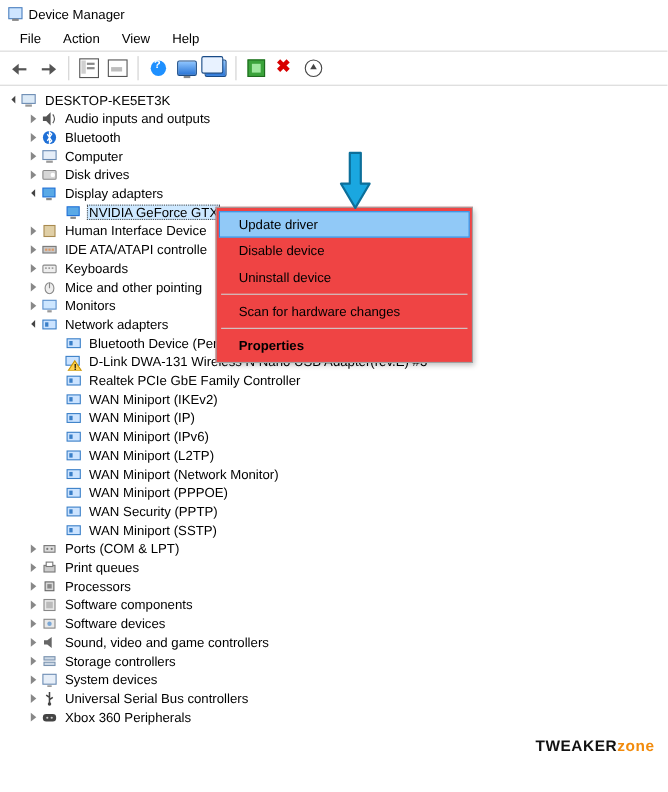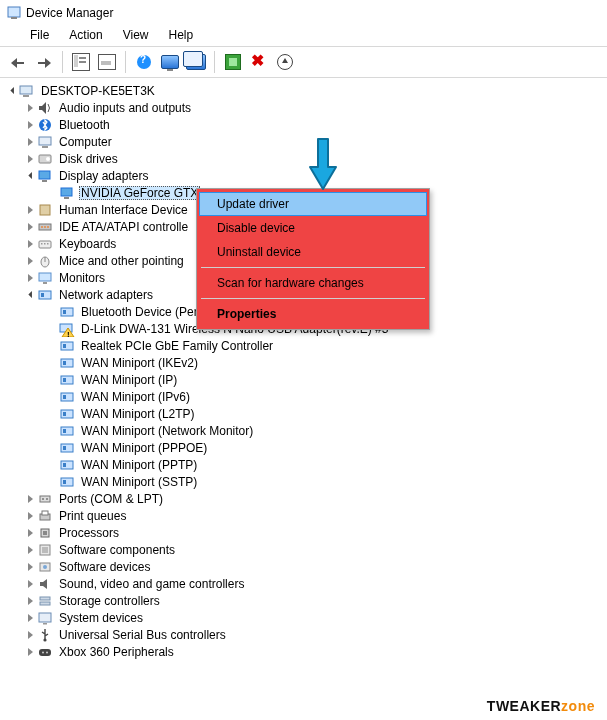--- a/index.html
+++ b/index.html
@@ -19,21 +19,21 @@
     display: flex;
     align-items: center;
     height: 22px;
     padding: 2px 6px 0 6px;
   }
   .titlebar .title-text { margin-left: 0; }
   
   .menubar {
     display: flex;
     gap: 0;
-    padding: 2px 20px;
+    padding: 2px 8px;
   }
   .menubar div { padding: 2px 10px; }
   
   .toolbar {
     display: flex;
     align-items: center;
     height: 30px;
     border-top: 1px solid #d8d8d8;
     border-bottom: 1px solid #d8d8d8;
     padding: 0 6px;
@@ -166,21 +166,21 @@
     top: 137px;
     width: 30px;
     height: 54px;
     z-index: 30;
   }
 
   
   .watermark {
     position:absolute;
     right: 12px;
-    bottom: 6px;
+    bottom: 34px;
     font-family: Arial, sans-serif;
     font-weight: 900;
     font-size: 14px;
     letter-spacing: .5px;
     color:#111;
   }
   .watermark .z { color:#f28b0c; }
 
   
   svg { display:block; }
@@ -487,21 +487,21 @@
       <span class="label">WAN Miniport (PPPOE)</span>
     </div>
   <div class="node lv2">
       <span class="expander none"></span>
       <span class="ticon">
         <svg width="14" height="14">
           <rect x="1" y="3" width="12" height="8" fill="#cbe3ff" stroke="#3a7fc8"></rect>
           <rect x="3" y="5" width="3" height="4" fill="#3a7fc8"></rect>
         </svg>
       </span>
-      <span class="label">WAN Miniport (PPTP)</span>
+      <span class="label">WAN Security (PPTP)</span>
     </div>
   <div class="node lv2">
       <span class="expander none"></span>
       <span class="ticon">
         <svg width="14" height="14">
           <rect x="1" y="3" width="12" height="8" fill="#cbe3ff" stroke="#3a7fc8"></rect>
           <rect x="3" y="5" width="3" height="4" fill="#3a7fc8"></rect>
         </svg>
       </span>
       <span class="label">WAN Miniport (SSTP)</span>

